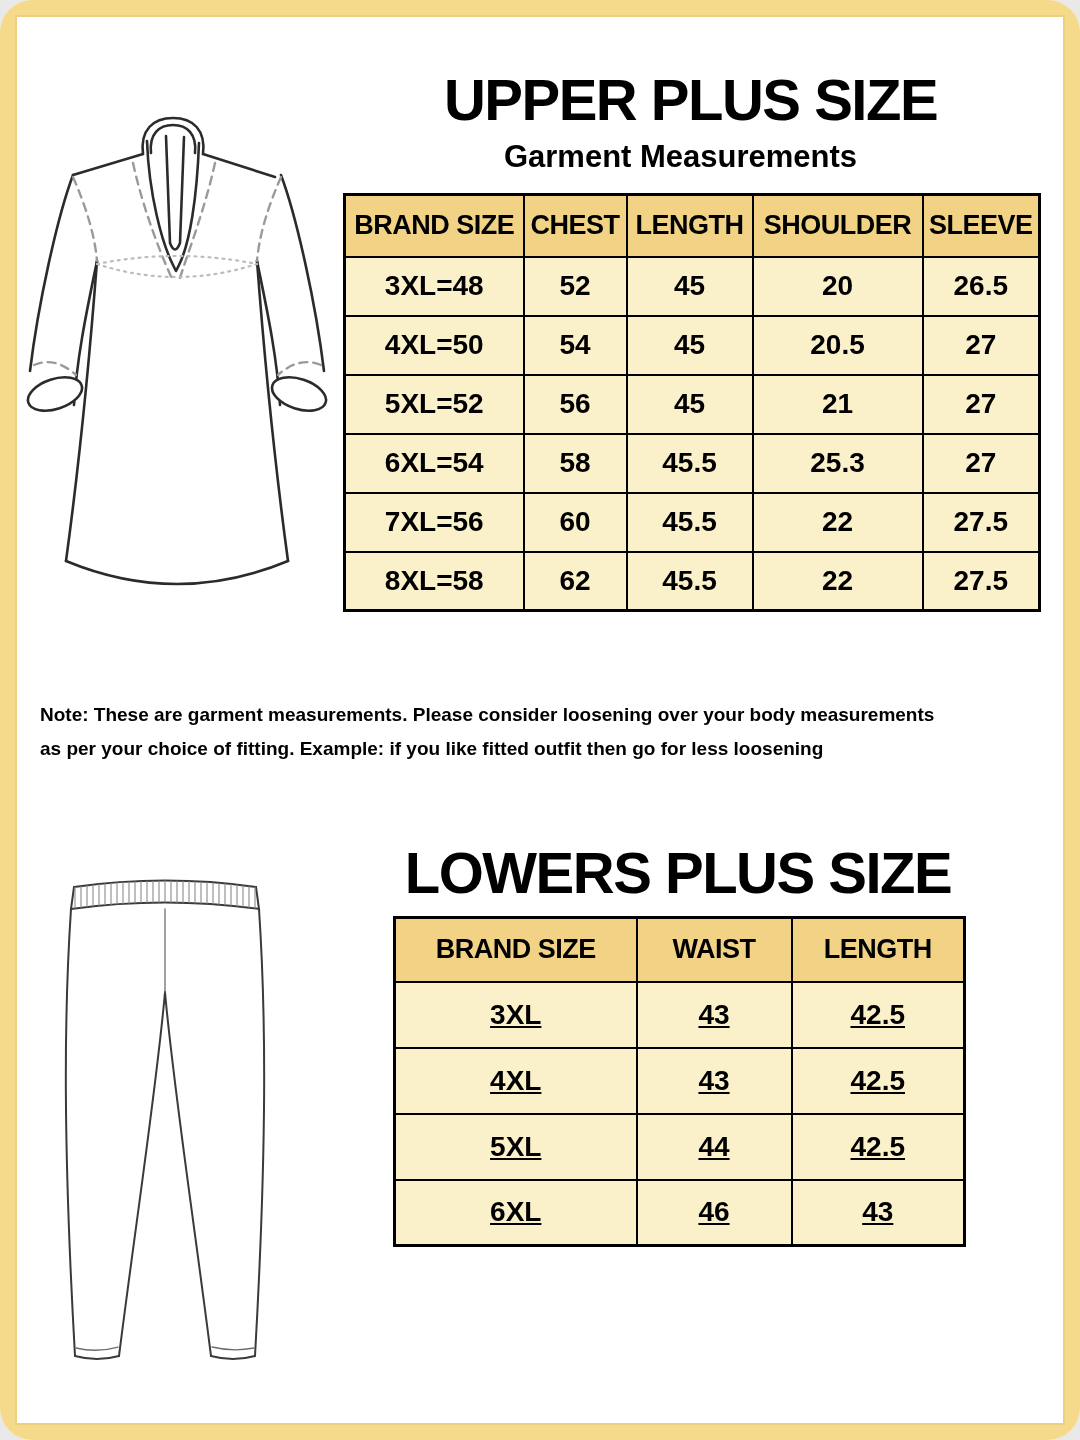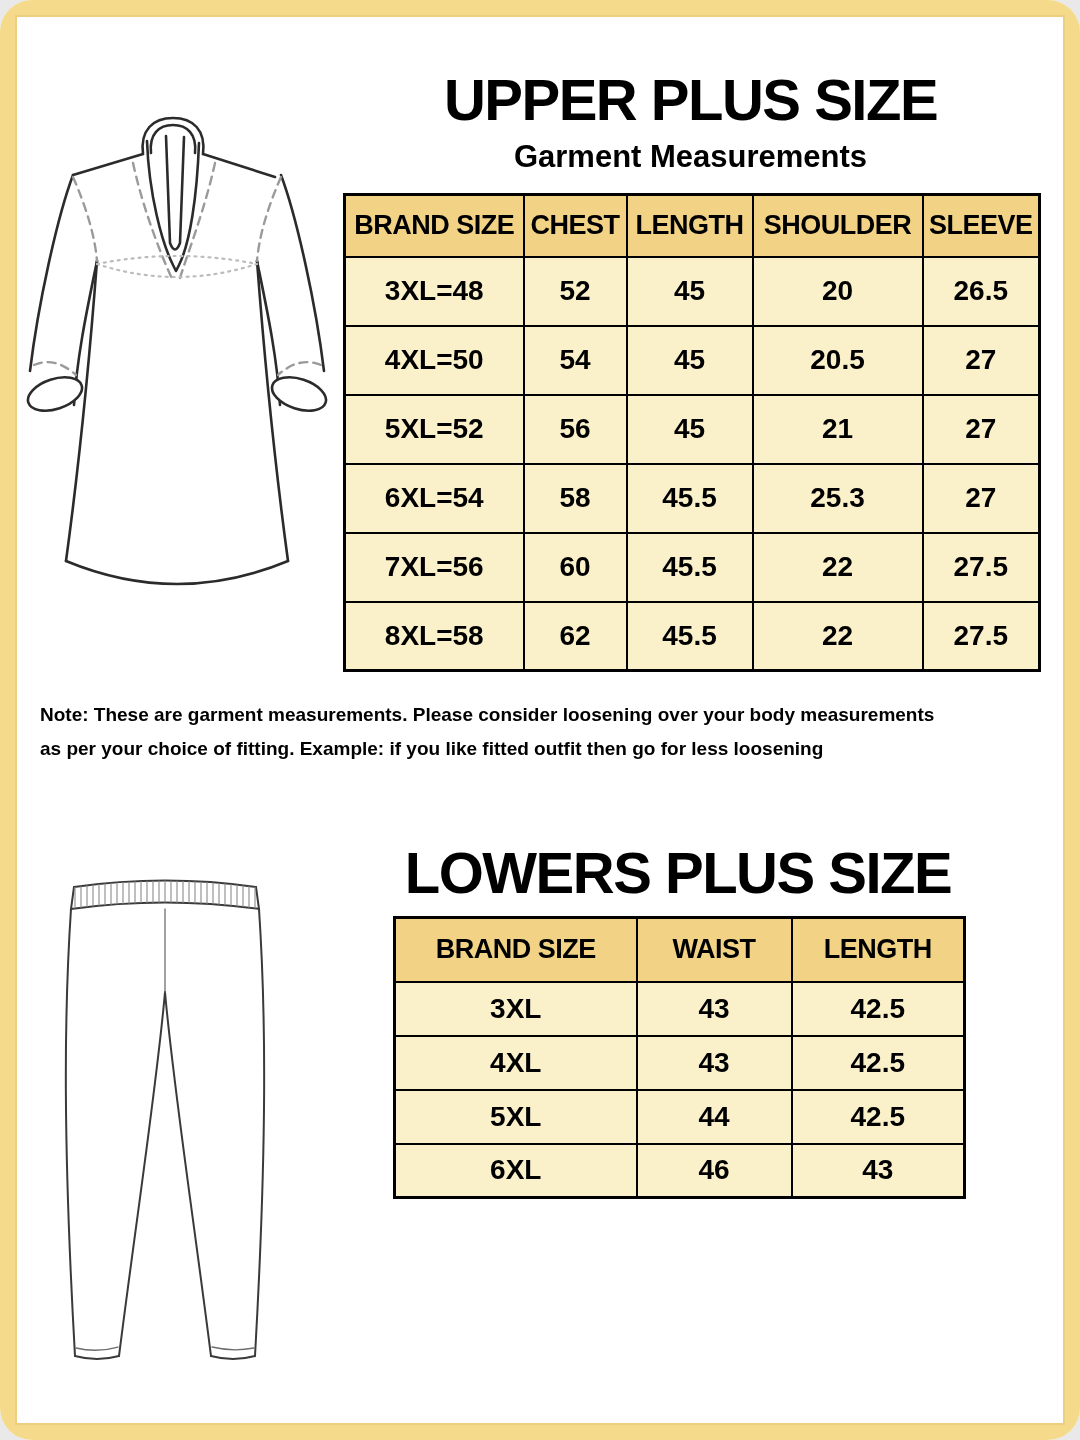--- a/index.html
+++ b/index.html
@@ -24,40 +24,40 @@
   .frame::after{
     content:"";position:absolute;inset:0;border:2px solid #eccf7f;
   }
   .sec-title{
     position:absolute;font-weight:bold;font-size:58px;letter-spacing:-1.5px;
     text-align:center;white-space:nowrap;line-height:1.05;
   }
   #upper-title{left:343px;width:695px;top:70px;}
   #lower-title{left:393px;width:570px;top:843px;}
   .subtitle{
-    position:absolute;left:343px;width:695px;top:139px;
+    position:absolute;left:333px;width:695px;top:139px;
     font-size:31px;font-weight:bold;text-align:center;white-space:nowrap;
   }
   table.size-table{
     position:absolute;border-collapse:collapse;table-layout:fixed;
     border:3px solid var(--table_border,#000);
   }
   table.size-table th,table.size-table td{
     border:2px solid var(--table_border,#000);
     text-align:center;vertical-align:middle;
     font-weight:bold;overflow:hidden;white-space:nowrap;
   }
   table.size-table th{background:var(--table_header_bg,#f2d385);font-size:27px;letter-spacing:-0.5px;}
   table.size-table td{background:var(--table_cell_bg,#faf0ca);font-size:28px;}
   #upper-table{left:343px;top:193px;width:695px;}
   #upper-table thead tr{height:62px;}
-  #upper-table tbody tr{height:69px;}
+  #upper-table tbody tr{height:59px;}
   #lower-table{left:393px;top:916px;width:570px;}
   #lower-table thead tr{height:64px;}
-  #lower-table tbody tr{height:54px;}
+  #lower-table tbody tr{height:66px;text-decoration:underline;}
   .note{
     position:absolute;left:40px;right:40px;top:698px;
     text-align:left;font-weight:bold;font-size:19px;line-height:34px;
     white-space:nowrap;
   }
   .illus{position:absolute;}
   #kurta-svg{left:25px;top:113px;width:305px;height:480px;}
   #pants-svg{left:60px;top:874px;width:210px;height:492px;}
 </style>
 </head>

